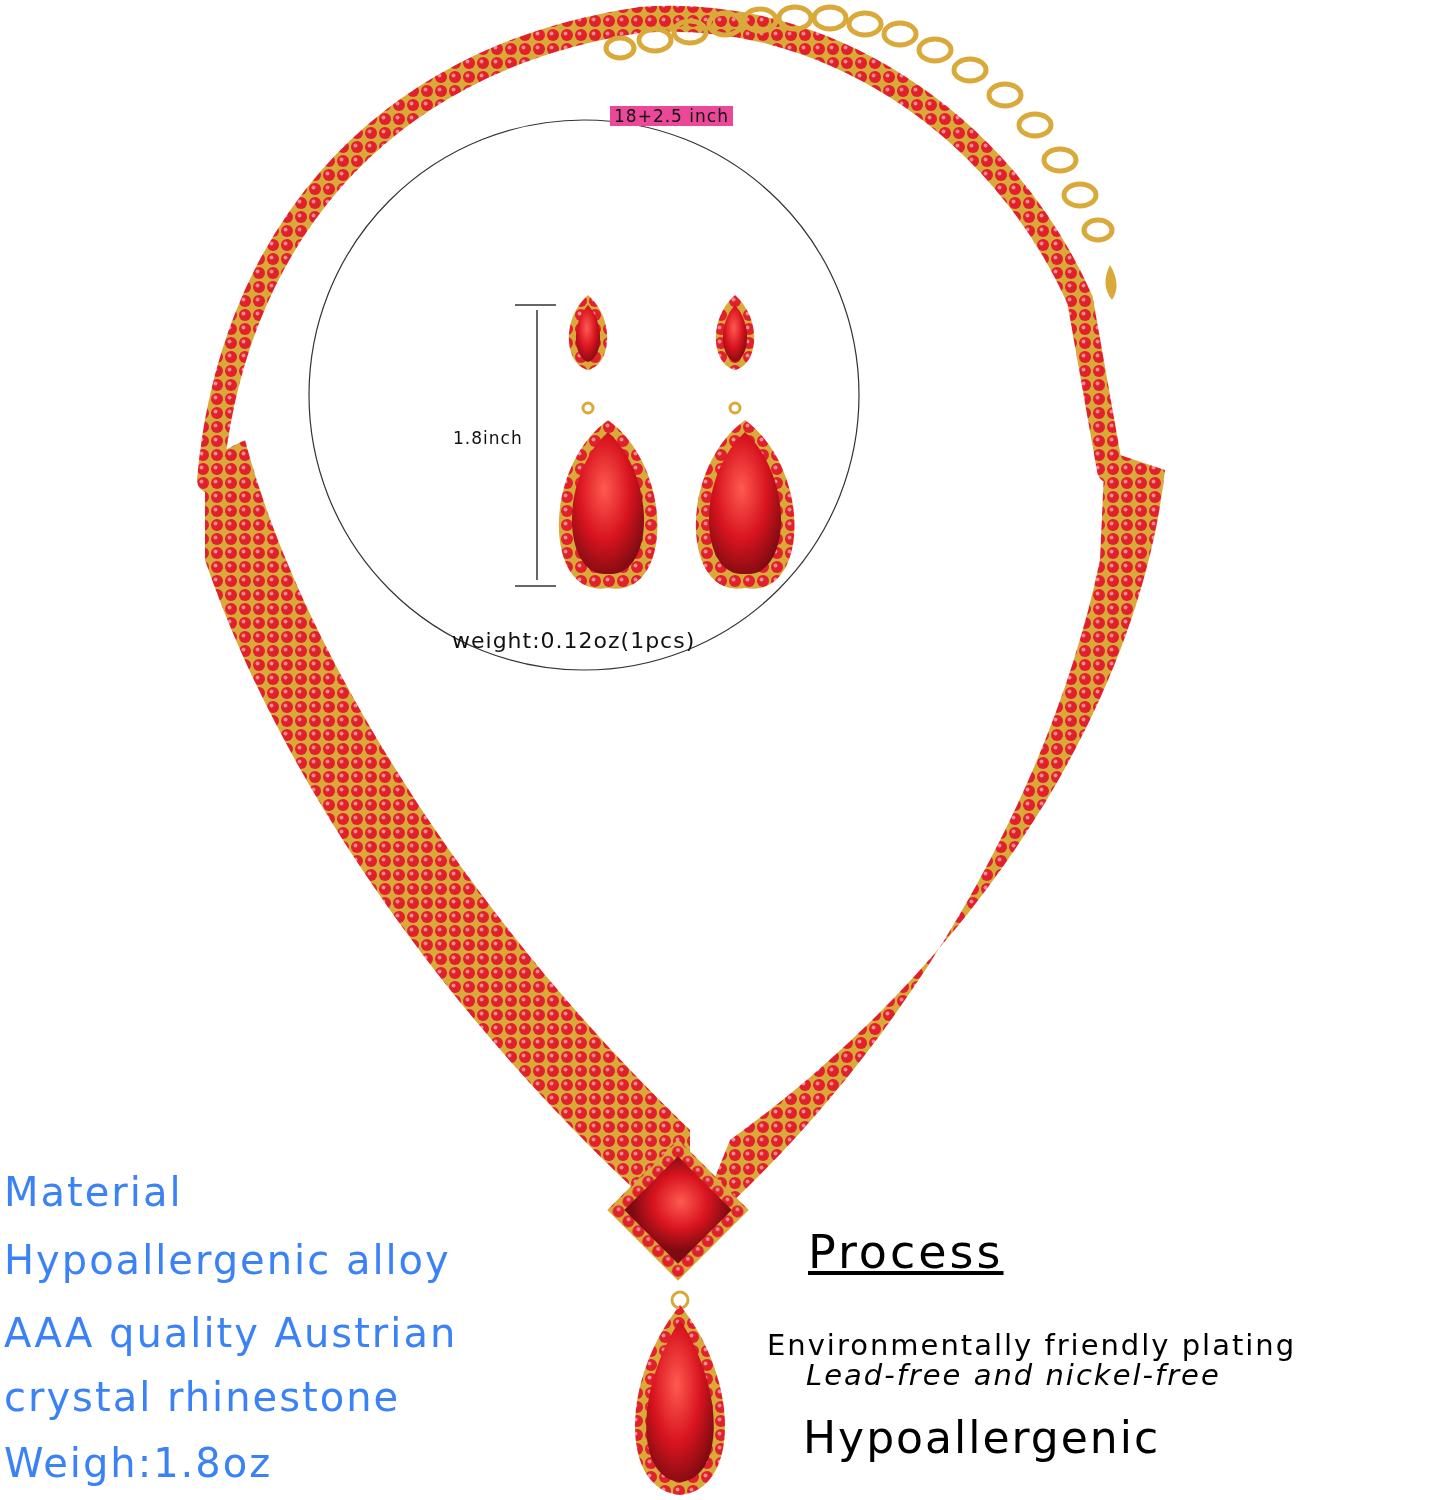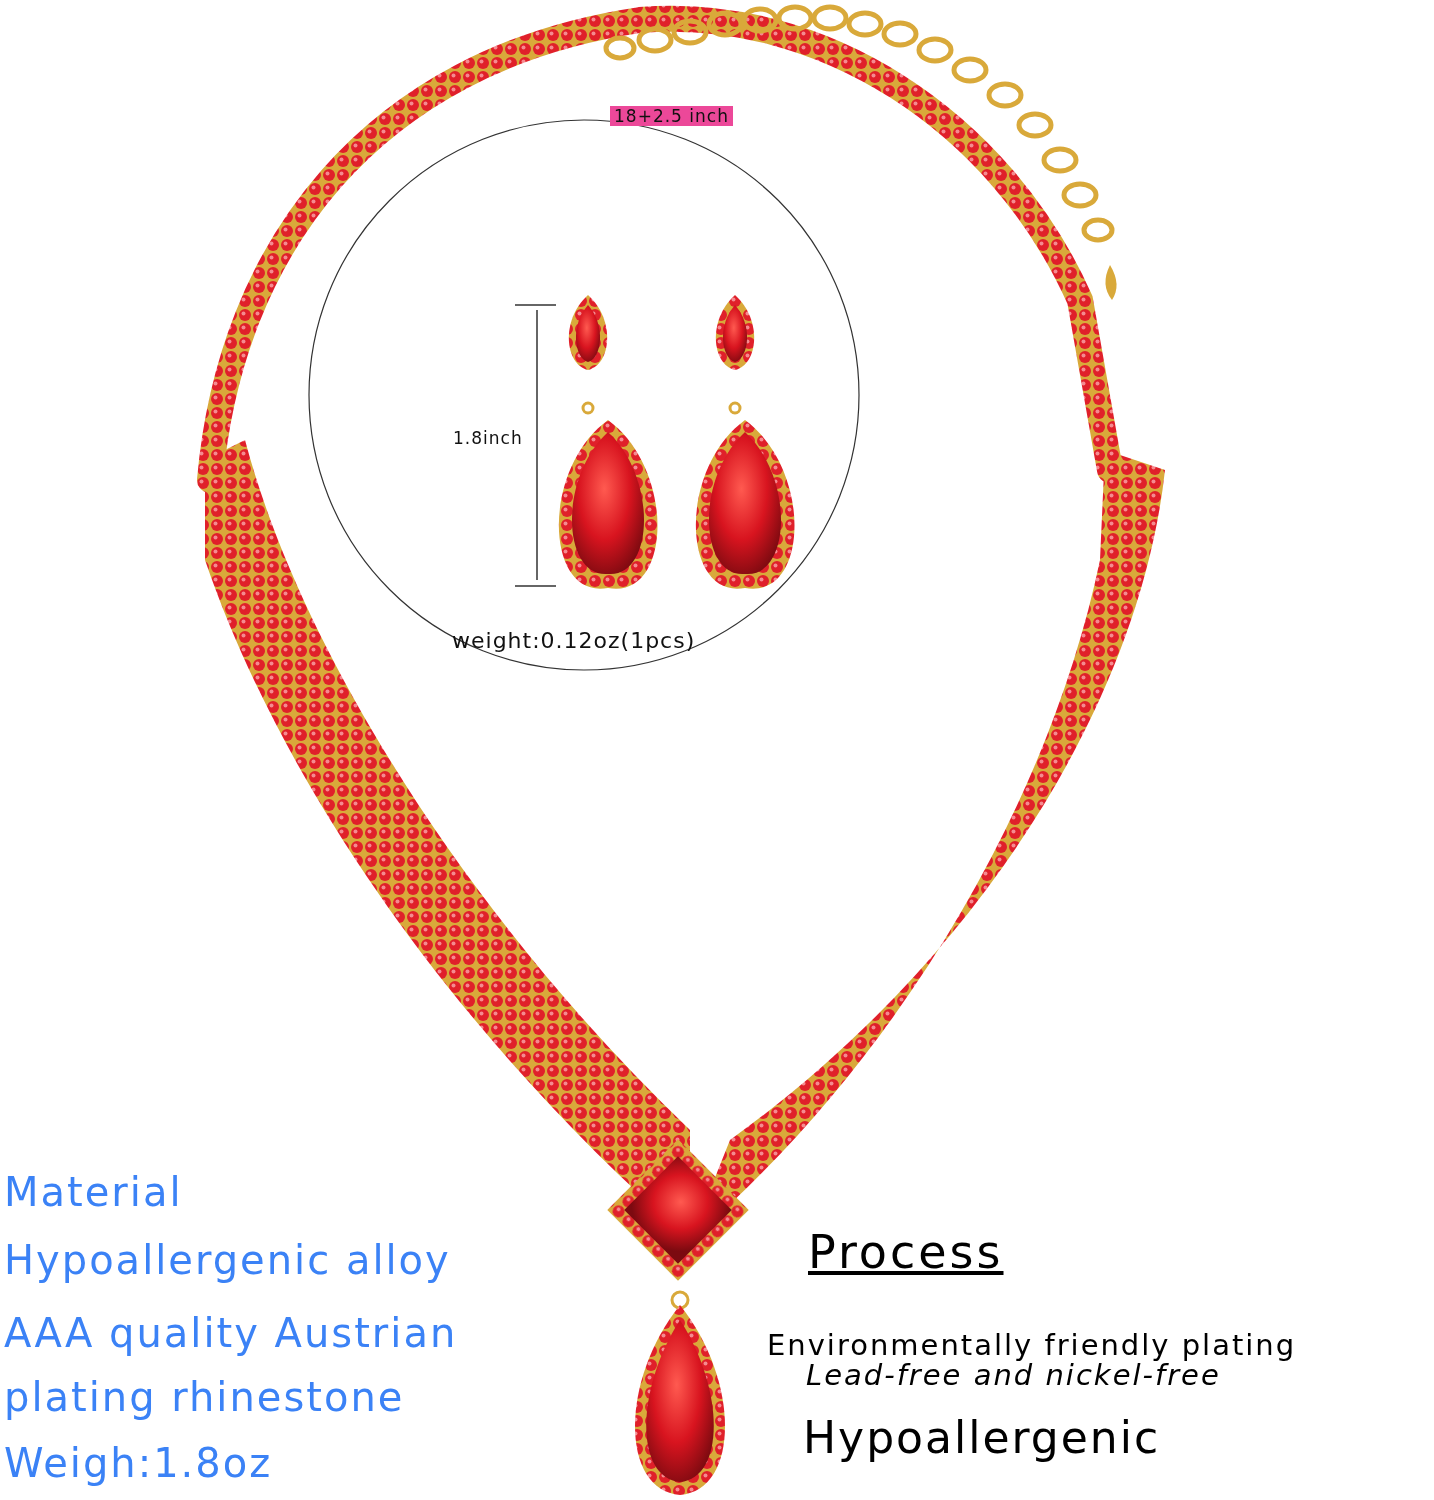--- a/index.html
+++ b/index.html
@@ -87,19 +87,19 @@
   </g>
 </svg>
 
 <div class="dim-label" style="left:610px; top:106px; background:#ec4899; padding:0 4px;">18+2.5 inch</div>
 <div class="dim-label" style="left:453px; top:428px;">1.8inch</div>
 <div class="dim-label" style="left:452px; top:628px; font-size:22px;">weight:0.12oz(1pcs)</div>
 
 <div class="spec" style="left:4px; top:1172px;">Material</div>
 <div class="spec" style="left:4px; top:1240px;">Hypoallergenic alloy</div>
 <div class="spec" style="left:4px; top:1313px;">AAA quality Austrian</div>
-<div class="spec" style="left:4px; top:1377px;">plating rhinestone</div>
+<div class="spec" style="left:4px; top:1377px;">crystal rhinestone</div>
 <div class="spec" style="left:4px; top:1443px;">Weigh:1.8oz</div>
 
 <div class="proc-title" style="left:808px; top:1225px;">Process</div>
 <div class="proc-line" style="left:767px; top:1296px;margin-top:32px;">Environmentally friendly plating</div>
 <div class="proc-line" style="left:806px; top:1358px;font-style:italic;">Lead-free and nickel-free</div>
 <div class="proc-big" style="left:803px; top:1412px;">Hypoallergenic</div>
 
 </body></html>

